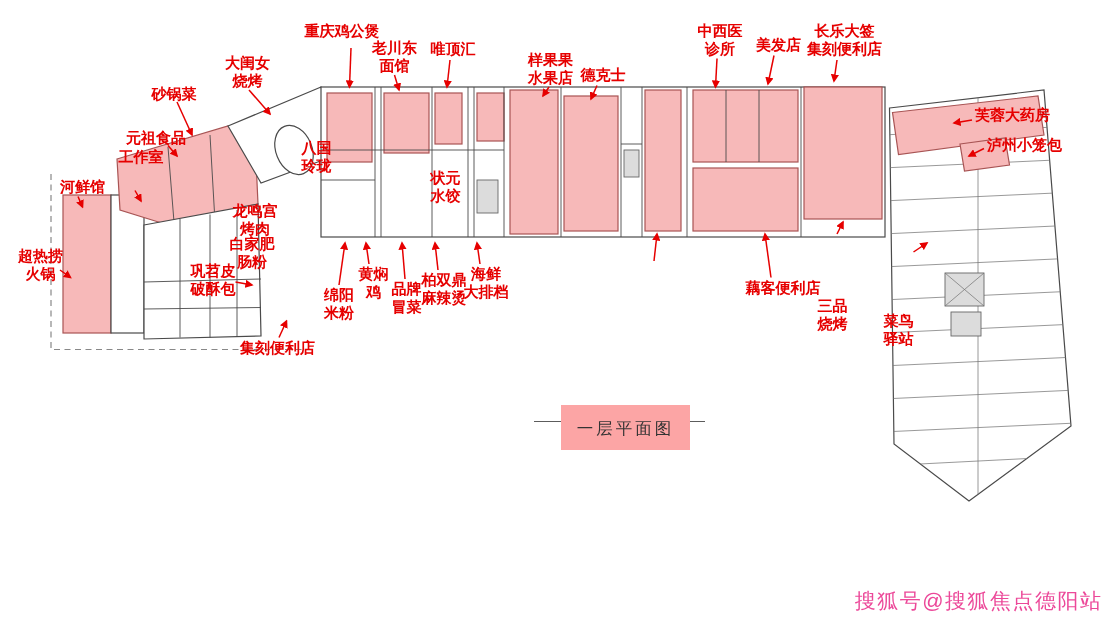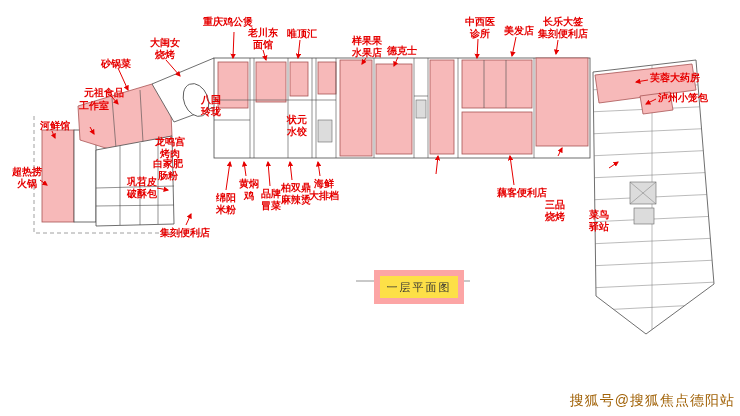--- a/index.html
+++ b/index.html
@@ -17,25 +17,25 @@
   .dash{stroke:#888;stroke-width:.8;fill:none;stroke-dasharray:4 3;}
   .leader{stroke:var(--label,#e60000);stroke-width:1;}
   
   #label-layer{position:absolute;left:0;top:0;width:740px;height:416px;}
   .plan-label{
     position:absolute;color:var(--label,#e60000);font-size:10px;font-weight:bold;
     line-height:1.18;white-space:pre-line;text-align:center;letter-spacing:0;
   }
   .title-box{
     position:absolute;left:374px;top:270px;width:78px;height:22px;
-    border:6px solid #fca5a5;display:flex;align-items:center;justify-content:center;
-    font-size:11px;color:#333;background:#fde047;letter-spacing:2px;
+    border:4px solid #fca5a5;display:flex;align-items:center;justify-content:center;
+    font-size:11px;color:#333;background:#fca5a5;letter-spacing:2px;
   }
   .watermark{
-    position:absolute;right:5px;bottom:6px;color:#a16207;font-size:14px;letter-spacing:1px;
+    position:absolute;right:5px;bottom:6px;color:#ec4899;font-size:14px;letter-spacing:1px;
   }
 </style>
 </head>
 <body>
 
 <div class="canvas">
 
   <svg class="plan" width="740" height="416" viewBox="0 0 740 416">
     <defs>
       <marker id="ah" viewBox="0 0 10 10" refX="8" refY="5" markerWidth="5.5" markerHeight="5.5" orient="auto">

